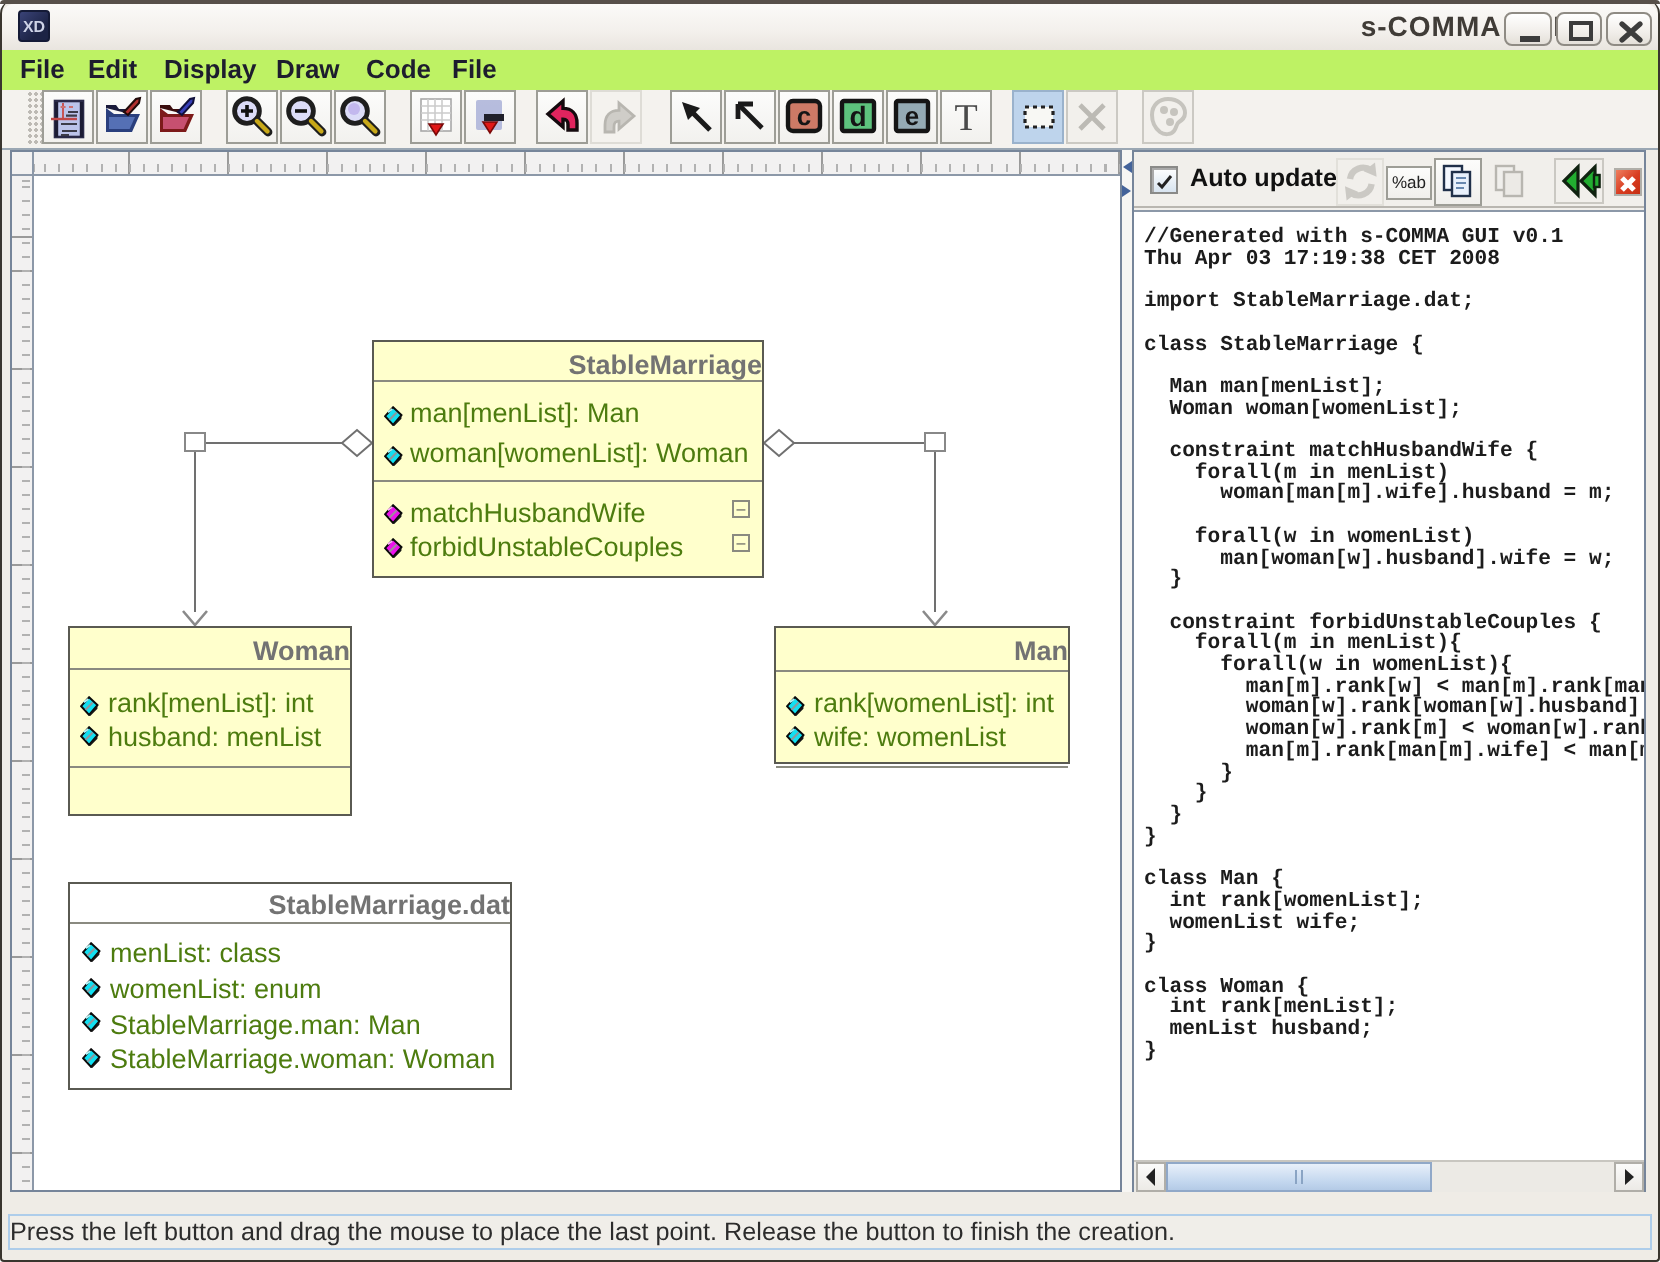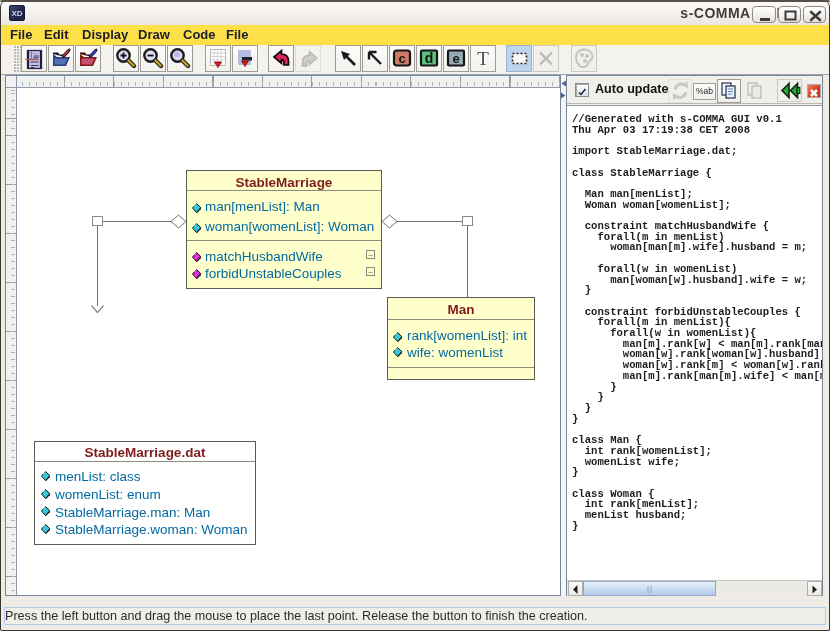--- a/index.html
+++ b/index.html
@@ -5,21 +5,21 @@
 html,body{width:830px;height:631px;overflow:hidden;font-family:"Liberation Sans",sans-serif;background:#fff}
 #win{position:absolute;left:0;top:0;width:830px;height:631px;background:#efece6;border:1.5px solid #39352e;border-top:none;border-radius:7px 7px 2px 2px}
 
 #topedge{position:absolute;left:0;top:0;width:830px;height:2px;background:#57504a;border-radius:7px 7px 0 0}
 #titlebar{position:absolute;left:1px;top:2px;width:828px;height:23px;background:linear-gradient(#fbfaf8,#f3f0ec 60%,#e9e5df);border-radius:6px 6px 0 0}
 #appicon{position:absolute;left:8px;top:3px;width:16px;height:16px;background:linear-gradient(135deg,#3a4377,#1c2345 70%);border:1px solid #141a36;border-radius:2px;color:#cdd2e6;font-size:8px;font-weight:bold;text-align:center;line-height:16px}
 #title{position:absolute;left:0;top:3px;width:780px;text-align:right;font-weight:bold;font-size:14px;color:#403c37;letter-spacing:0.5px}
 .wbtn{position:absolute;top:4px;height:17px;background:linear-gradient(#ffffff,#f1eeea 60%,#e4e0d9);border:1px solid #8f8b84;border-radius:4px}
 .wbtn svg{position:absolute;left:0;top:0}
 
-#menubar{position:absolute;left:1px;top:25px;width:828px;height:20px;background:#fde047}
+#menubar{position:absolute;left:1px;top:25px;width:828px;height:20px;background:#bef264}
 .mi{position:absolute;top:2px;font-weight:bold;font-size:13px;color:#1d1d2e}
 
 #toolbar{position:absolute;left:1px;top:45px;width:828px;height:29px;background:#f4f2ee}
 #grip{position:absolute;left:14px;top:46px;width:7px;height:26px;background:radial-gradient(circle at 1px 1px,#bdbab4 0.8px,transparent 1px);background-size:3px 3px}
 .tb{position:absolute;top:45px;width:26px;height:27px;border:1px solid #9d9d96;background:linear-gradient(#fcfcfb,#f2f1ee)}
 .tbd{position:absolute;top:45px;width:26px;height:27px;border:1px solid #cbc9c3;background:#f2f0ec}
 .tb svg,.tbd svg{position:absolute;left:0;top:0}
 #sep1{position:absolute;left:1px;top:74px;width:828px;height:1px;background:#9aa7b3}
 
 #lpanel{position:absolute;left:5px;top:75px;width:556px;height:521px;border:1px solid #76859a;background:#f2f1f1}
@@ -27,23 +27,23 @@
 #hruler{position:absolute;left:11px;top:0;width:543px;height:12px;background:#f2f1f1;border-bottom:1px solid #8c98a8;
   background-image:repeating-linear-gradient(90deg,#9a9a9a 0 1px,transparent 1px 49.5px);background-position:47px 0}
 #hruler i{position:absolute;left:0;bottom:1px;width:543px;height:4px;background:repeating-linear-gradient(90deg,#b2b2b2 0 1px,transparent 1px 7.07px);background-position-x:5px}
 #vruler{position:absolute;left:0;top:12px;width:11px;height:507px;background:#f2f1f1;border-right:1px solid #8c98a8;
   background-image:repeating-linear-gradient(180deg,#9a9a9a 0 1px,transparent 1px 49px);background-position:0 47px}
 #vruler i{position:absolute;top:0;right:1px;width:4px;height:507px;background:repeating-linear-gradient(180deg,#b2b2b2 0 1px,transparent 1px 7px);background-position-y:5px}
 #canvas{position:absolute;left:11px;top:12px;width:543px;height:507px;background:#fff}
 
 .ub{position:absolute;background:#ffffcc;border:1px solid #5a5a52}
 .ubw{position:absolute;background:#ffffff;border:1px solid #5a5a52}
-.ut{position:absolute;left:0;width:100%;text-align:center;font-weight:bold;font-size:13.5px;color:#7f1d1d}
+.ut{position:absolute;left:0;width:100%;text-align:right;font-weight:bold;font-size:13.5px;color:#737373}
 .usep{position:absolute;left:0;width:100%;height:1px;background:#8a8a80}
-.urow{position:absolute;font-size:13.5px;color:#0369a1;white-space:nowrap}
+.urow{position:absolute;font-size:13.5px;color:#4d7c0f;white-space:nowrap}
 .gem{position:absolute;width:10px;height:10px}
 .collapse{position:absolute;width:9px;height:9px;border:1px solid #8a8a80;background:#ffffcc;font-size:8px;line-height:7px;text-align:center;color:#555}
 
 #divider{position:absolute;left:561px;top:75px;width:5px;height:521px;background:#f7f6f3}
 
 #rpanel{position:absolute;left:566px;top:75px;width:257px;height:521px;border:1px solid #76859a;background:#f1efeb}
 #rheader{position:absolute;left:0;top:0;width:255px;height:28px;background:#f1efeb;border-bottom:1px solid #b9b6b0}
 #codewrap{position:absolute;left:0px;top:29px;width:255px;height:475px;background:#fff;border-top:1px solid #8c98a8;overflow:hidden}
 #code{position:absolute;left:5px;top:8px;font-family:"Liberation Mono",monospace;font-size:10.6px;line-height:10.7px;font-weight:bold;color:#1c1c1c;white-space:pre}
 #hscroll{position:absolute;left:0px;top:504px;width:255px;height:16px;background:#eceae5;border-top:1px solid #c8c6c0}
@@ -263,22 +263,41 @@
       <svg class="gem" style="left:5px;top:98px" width="11" height="11" viewBox="0 0 11 11">
           <path d="M5 0.7 L9.6 5 L5 10.4 L0.6 5.6 Z" fill="#ee10ee" stroke="#0a0a0a" stroke-width="1.1"></path>
           <path d="M5 10.4 L9.6 5 L9.6 7 L5.6 11 Z" fill="#141414"></path>
           <path d="M3 7.6 L7 3.6" stroke="#a08aa0" stroke-width="1.2"></path>
           <path d="M2.2 3.4 L4.6 1.6" stroke="#fcaefc" stroke-width="1"></path>
         </svg>
       <div class="collapse" style="right:6px;top:79px">–</div>
       <div class="collapse" style="right:6px;top:96px">–</div>
     </div>
 
-
-    <div class="ub" style="left:370px;top:209px;width:148px;height:83px">
+    <div class="ub" style="left:17px;top:225px;width:142px;height:95px">
+      <div class="ut" style="top:4px">Woman</div>
+      <div class="usep" style="top:20px"></div>
+      <div class="urow" style="left:19px;top:30px">rank[menList]: int</div>
+      <div class="urow" style="left:19px;top:47px">husband: menList</div>
+      <div class="usep" style="top:69px"></div>
+      <svg class="gem" style="left:5px;top:34px" width="11" height="11" viewBox="0 0 11 11">
+          <path d="M5 0.7 L9.6 5 L5 10.4 L0.6 5.6 Z" fill="#10e0f2" stroke="#0a0a0a" stroke-width="1.1"></path>
+          <path d="M5 10.4 L9.6 5 L9.6 7 L5.6 11 Z" fill="#141414"></path>
+          <path d="M3 7.6 L7 3.6" stroke="#8a9aa0" stroke-width="1.2"></path>
+          <path d="M2.2 3.4 L4.6 1.6" stroke="#aef6fc" stroke-width="1"></path>
+        </svg>
+      <svg class="gem" style="left:5px;top:49px" width="11" height="11" viewBox="0 0 11 11">
+          <path d="M5 0.7 L9.6 5 L5 10.4 L0.6 5.6 Z" fill="#10e0f2" stroke="#0a0a0a" stroke-width="1.1"></path>
+          <path d="M5 10.4 L9.6 5 L9.6 7 L5.6 11 Z" fill="#141414"></path>
+          <path d="M3 7.6 L7 3.6" stroke="#8a9aa0" stroke-width="1.2"></path>
+          <path d="M2.2 3.4 L4.6 1.6" stroke="#aef6fc" stroke-width="1"></path>
+        </svg>
+    </div>
+
+    <div class="ub" style="left:370px;top:225px;width:148px;height:69px">
       <div class="ut" style="top:4px">Man</div>
       <div class="usep" style="top:21px"></div>
       <div class="urow" style="left:19px;top:30px">rank[womenList]: int</div>
       <div class="urow" style="left:19px;top:47px">wife: womenList</div>
       <div class="usep" style="top:69px"></div>
       <svg class="gem" style="left:5px;top:34px" width="11" height="11" viewBox="0 0 11 11">
           <path d="M5 0.7 L9.6 5 L5 10.4 L0.6 5.6 Z" fill="#10e0f2" stroke="#0a0a0a" stroke-width="1.1"></path>
           <path d="M5 10.4 L9.6 5 L9.6 7 L5.6 11 Z" fill="#141414"></path>
           <path d="M3 7.6 L7 3.6" stroke="#8a9aa0" stroke-width="1.2"></path>
           <path d="M2.2 3.4 L4.6 1.6" stroke="#aef6fc" stroke-width="1"></path>

